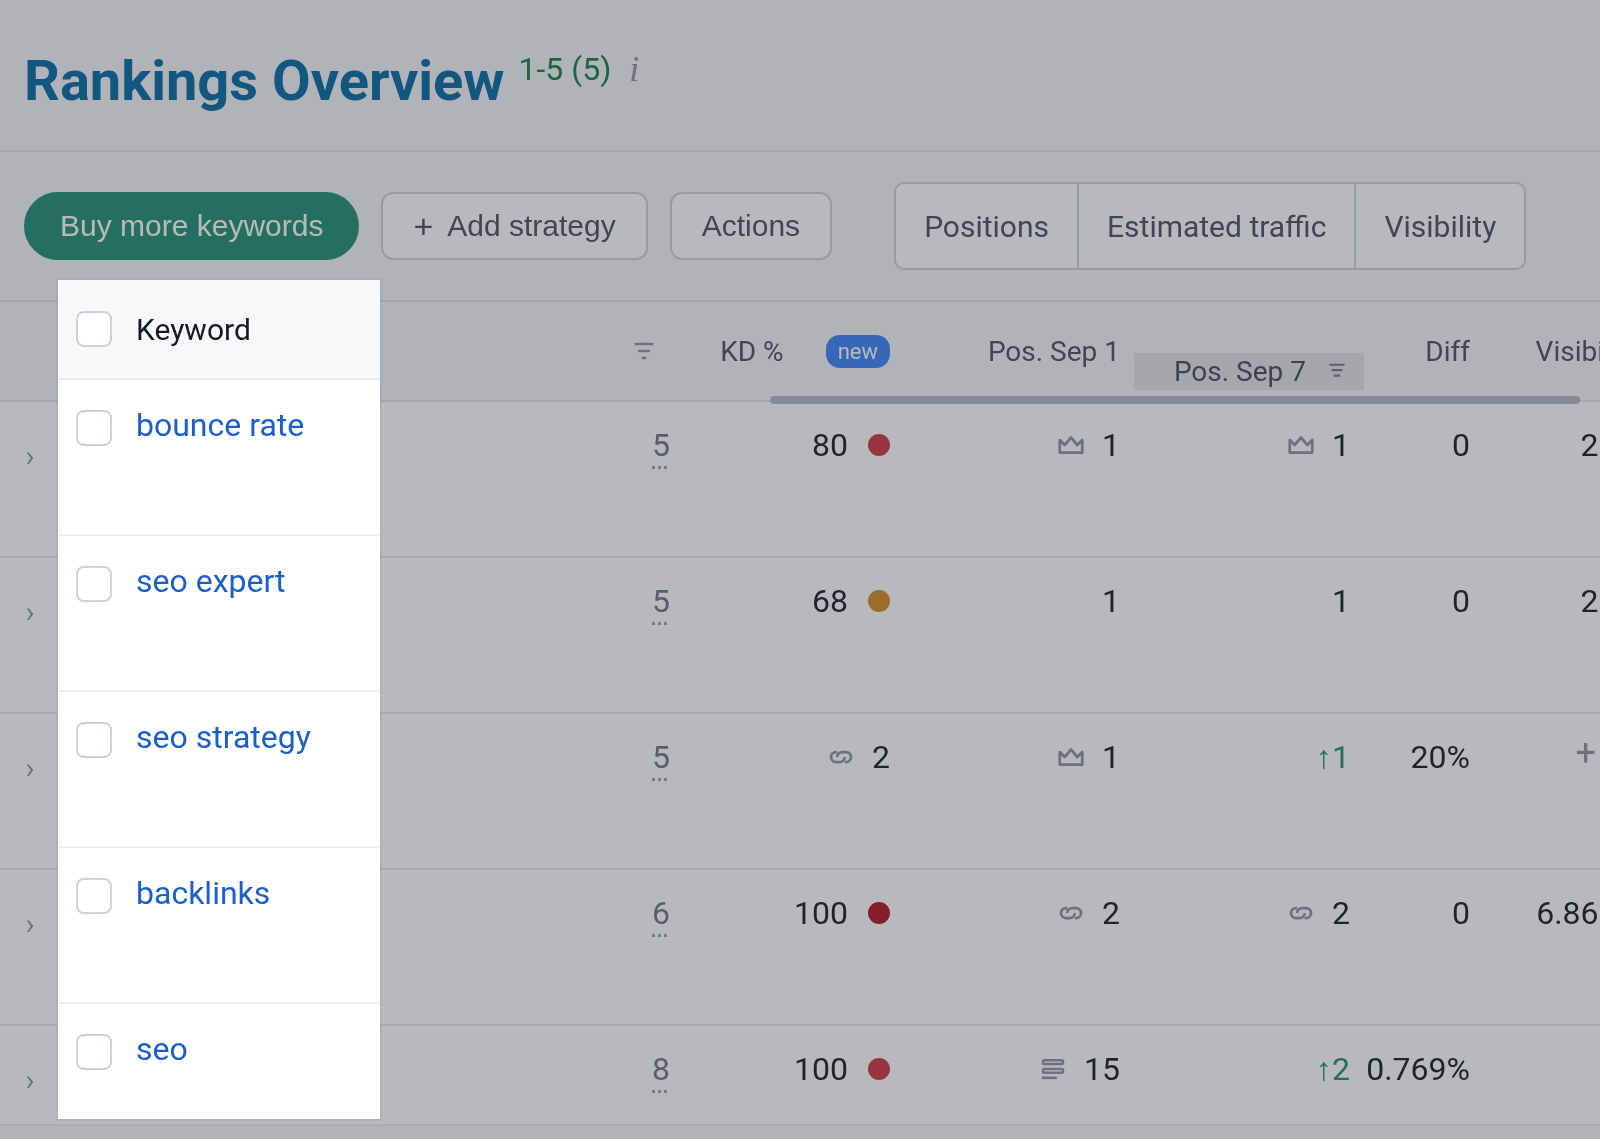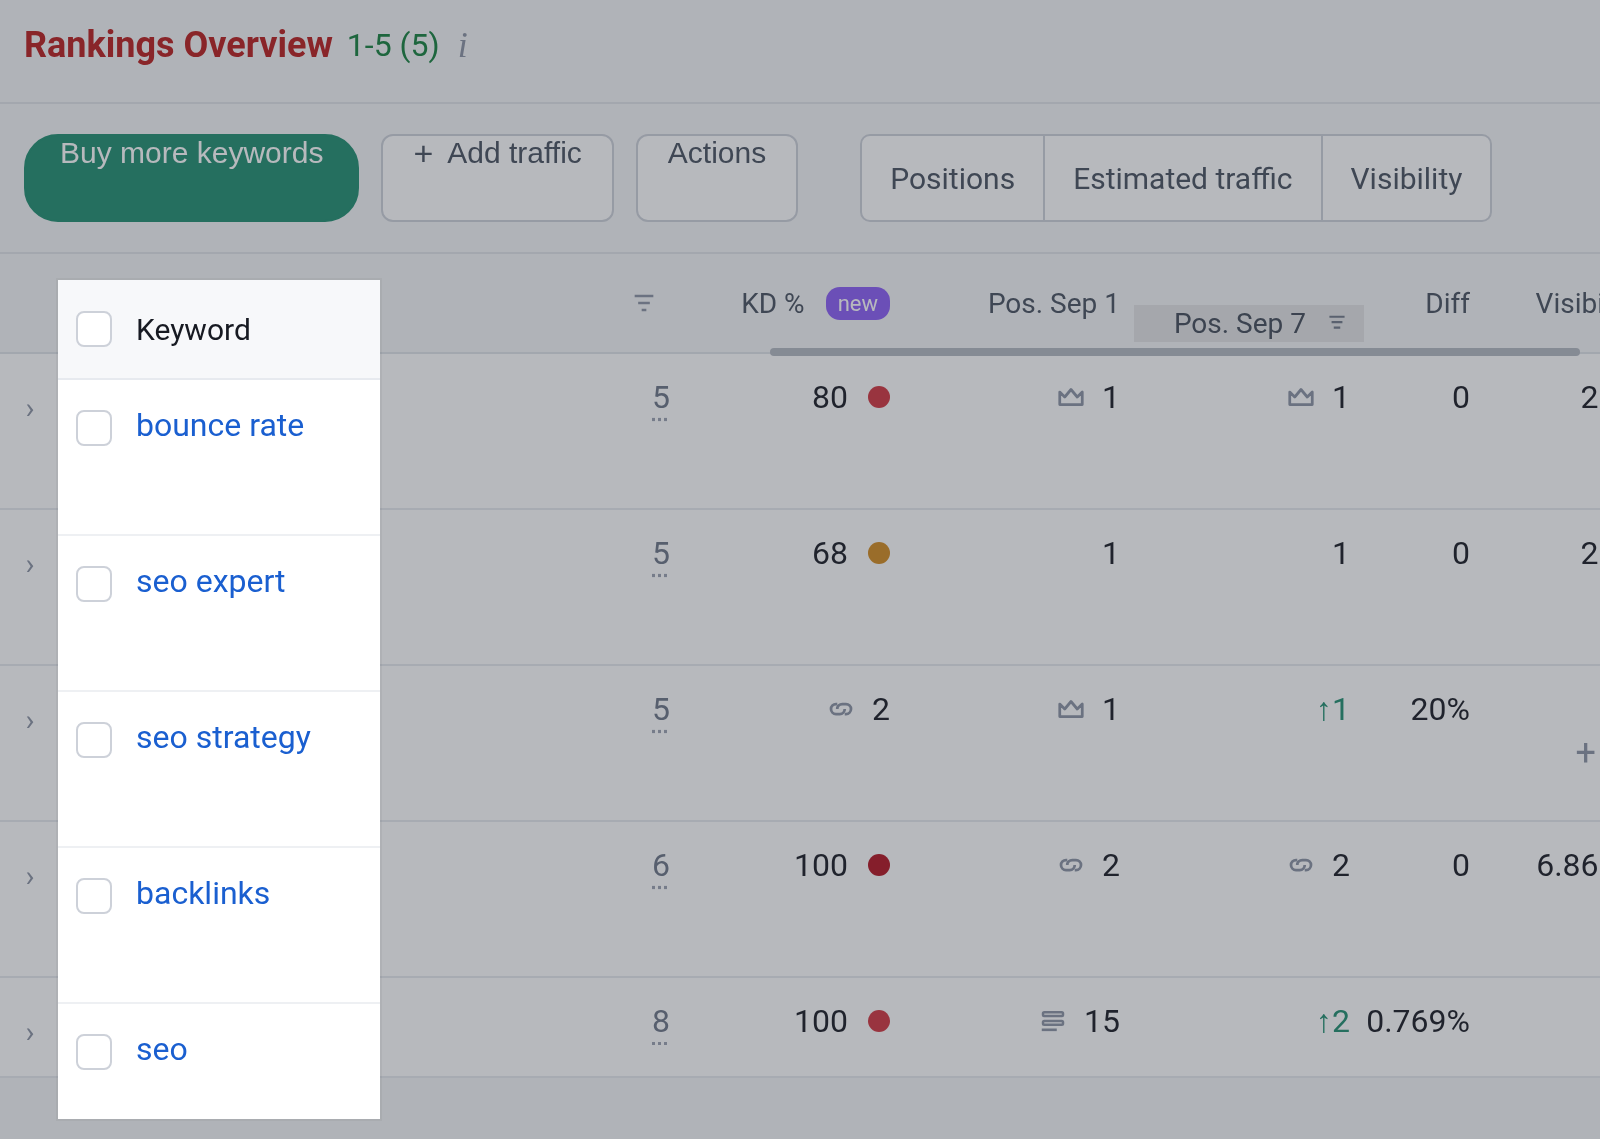--- a/index.html
+++ b/index.html
@@ -23,23 +23,24 @@
   
   .page-header {
     padding: 24px 24px 36px 24px;
     display: flex;
     align-items: center;
     gap: 14px;
     border-bottom: 2px solid #e1e4e9;
     background: #f5f6f7;
   }
   .page-title {
-    font-size: 36px;
+    font-size: 56px;
     font-weight: 700;
-    color: #b91c1c;
+    color: #0369a1;
+    margin-top: 24px;
   }
   .page-range {
     font-size: 32px;
     font-weight: 400;
     color: #15803d;
   }
   .info-icon {
     font-size: 36px;
     color: #8b93a3;
     font-style: italic;
@@ -51,22 +52,23 @@
   .toolbar {
     padding: 30px 24px 30px 24px;
     display: flex;
     align-items: center;
     gap: 22px;
     background: #f5f6f7;
     border-bottom: 2px solid #e1e4e9;
   }
   .btn {
     display: inline-flex;
+    align-items: center;
     justify-content: center;
-    height: 88px;
+    height: 68px;
     padding: 0 30px;
     font-size: 30px;
     border-radius: 12px;
     border: 2px solid #cdd1d9;
     background: #fff;
     color: #48515f;
     cursor: pointer;
     white-space: nowrap;
   }
   .btn.primary {
@@ -124,26 +126,26 @@
     background: rgba(0,0,0,.07);
   }
   .sort-glyph { font-size: 24px; color:#7a8292; }
 
   .thead .filter-marker {
     display:flex; align-items:center; justify-content:center;
     color:#8b93a3; font-size:26px;
   }
 
   .badge-new {
-    background:#8b5cf6;
+    background:#3b82f6;
     color:#fff;
     font-size:22px;
     padding:4px 12px;
     border-radius: 14px;
-    margin-left:3px;
+    margin-left:24px;
   }
 
   .row {
     height: 156px;
     border-bottom: 2px solid #e7eaef;
     background: #fff;
     align-items: start;
   }
   .row .cell { padding: 24px 14px 0 14px; font-size: 32px; display:flex; align-items:center; justify-content:flex-end; gap:10px;}
   .row .cell.left { justify-content:flex-start; }
@@ -234,21 +236,21 @@
   <span class="page-range">1-5 (5)</span>
   <span class="info-icon">i</span>
 </div>
 
 <div class="toolbar">
   <button class="btn primary">
     <span>Buy more keywords</span>
   </button>
   <button class="btn">
     <span class="plus">+</span>
-    <span>Add traffic</span>
+    <span>Add strategy</span>
   </button>
   <button class="btn">
     <span>Actions</span>
   </button>
 
   <div class="seg-group">
     <div class="seg">
       <span>Positions</span>
     </div>
     <div class="seg">

